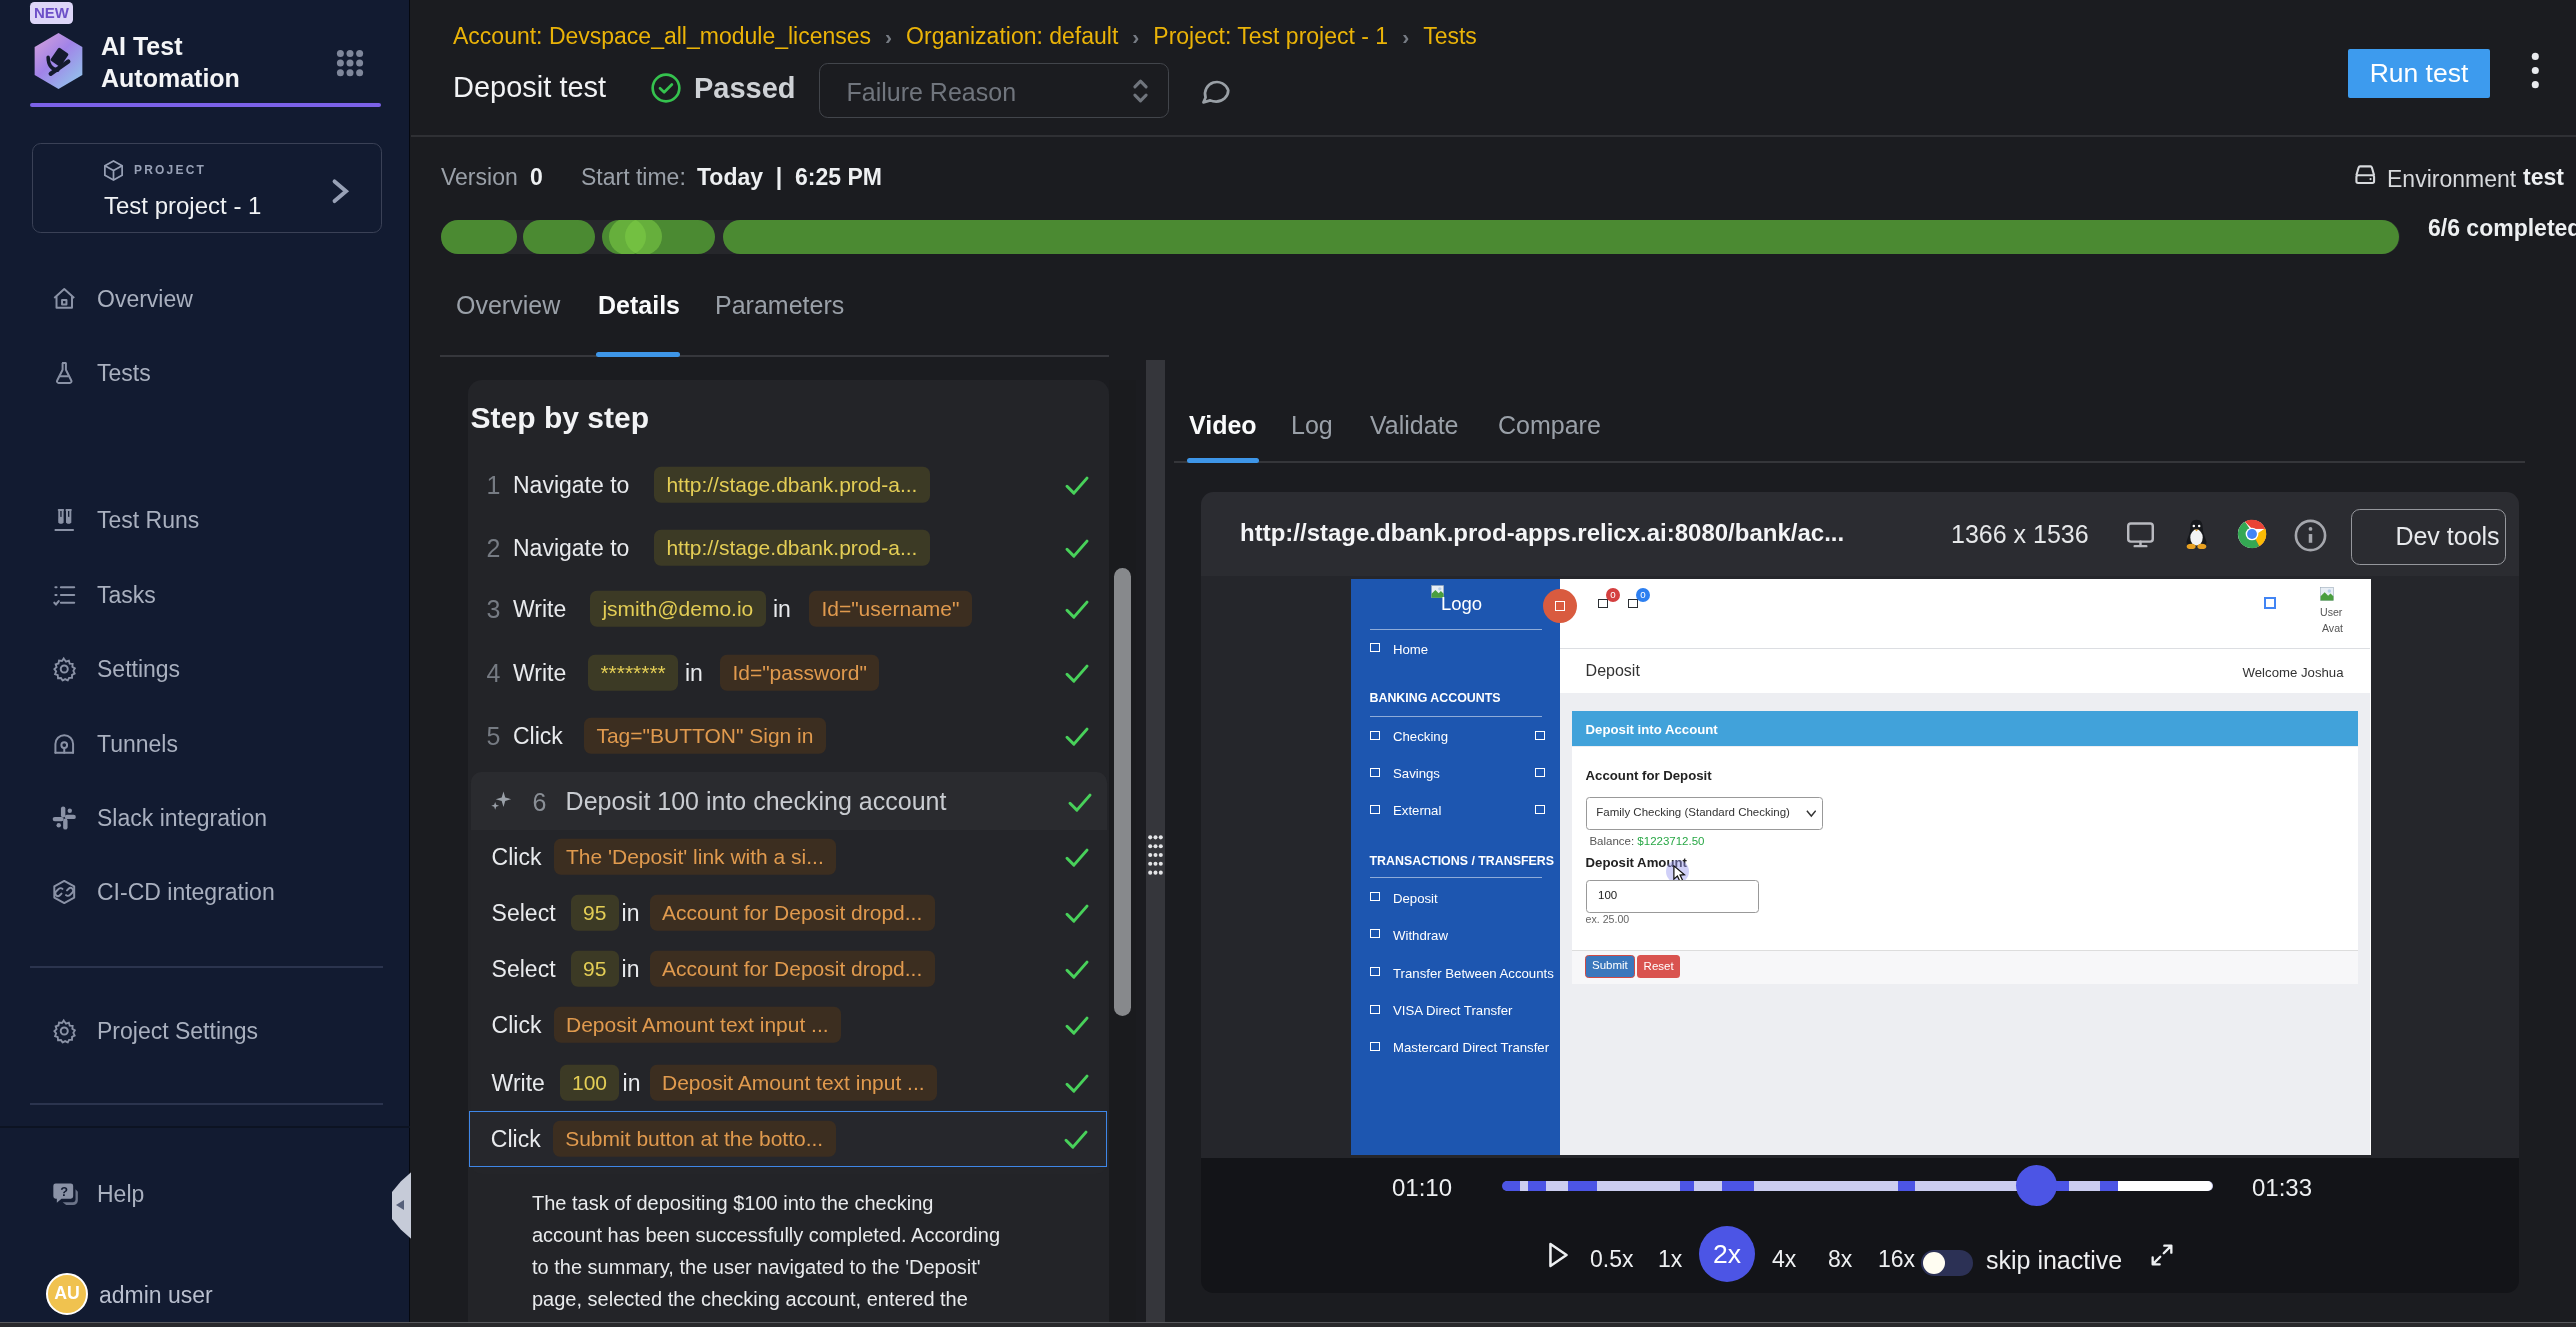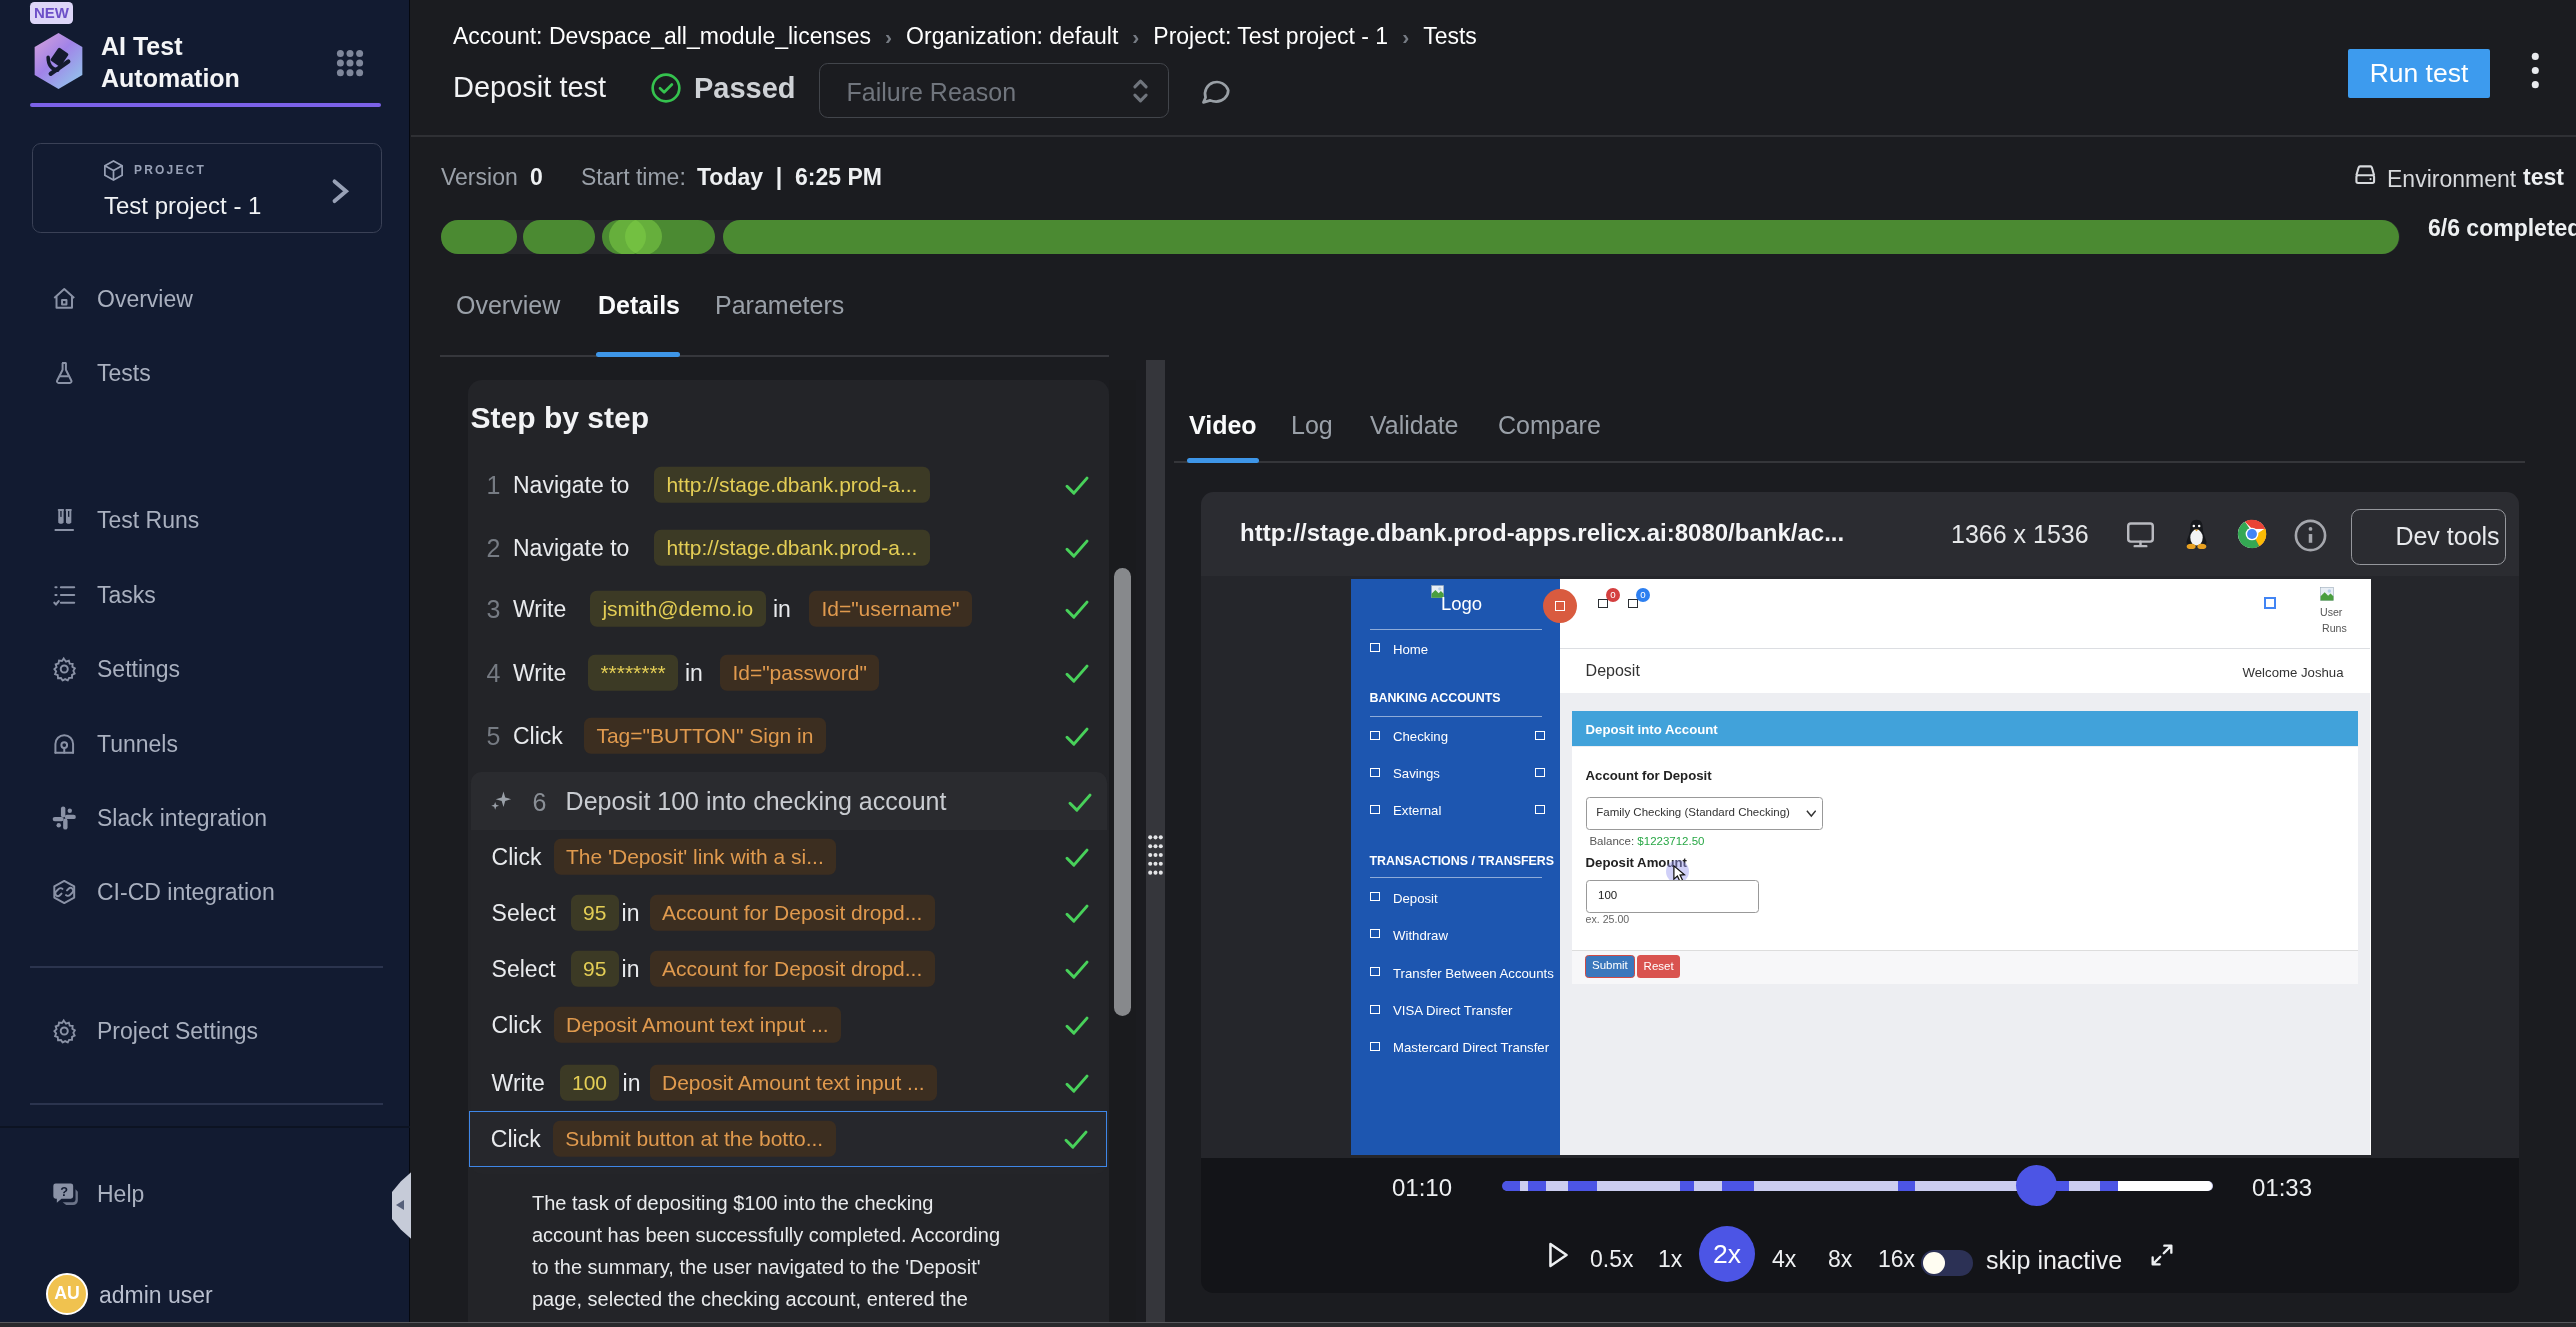--- a/index.html
+++ b/index.html
@@ -19,21 +19,21 @@
 #projbox .pname { position:absolute; left:71px; top:48px; color:#f0f2f4; font-size:24px; }
 .navitem { position:absolute; left:0; width:410px; height:49px; }
 .navitem svg { position:absolute; left:51px; top:50%; transform:translateY(-50%); }
 .navitem span { position:absolute; left:97px; top:50%; transform:translateY(-50%); font-size:23px; color:#a9b0bf; white-space:nowrap; }
 .sdiv { position:absolute; left:30px; width:353px; height:1.8px; background:#2b344e; }
 #auav { position:absolute; left:46px; top:1273px; width:42px; height:42px; border-radius:50%; background:#f0c24f; border:2.6px solid #fff; color:#fff; font-weight:bold; font-size:17.7px; text-align:center; line-height:37px; }
 #adminlbl { position:absolute; left:99px; top:1282px; font-size:23px; color:#b9bfce; }
 #collapsetab { position:absolute; left:392px; top:1172px; width:19.4px; height:67px; background:#c6cbd8; clip-path:polygon(100% 0,100% 100%,45% 86%,0 70%,0 30%,45% 14%); }
 #collapsetab:after { content:""; position:absolute; left:4.4px; top:28px; border-right:8px solid #56607a; border-top:5.3px solid transparent; border-bottom:5.3px solid transparent; }
 
-.crumb { font-size:23px; color:#ffffff; }
+.crumb { font-size:23px; color:#eab308; }
 .crumbsep { font-size:21px; color:#767b83; font-weight:bold; }
 #title { position:absolute; left:453px; top:71px; font-size:29px; font-weight:normal; color:#f2f3f5; }
 #passed { position:absolute; left:694px; top:72px; font-size:29px; font-weight:bold; color:#cfd2d6; }
 #failsel { position:absolute; left:819px; top:63px; width:350px; height:55px; border:1.8px solid #42454b; border-radius:8.8px; }
 #failsel span { position:absolute; left:26.5px; top:14px; font-size:25px; color:#70757d; }
 #runtest { position:absolute; left:2348px; top:49px; width:142px; height:49px; background:#3d9bee; border-radius:2px; color:#fff; font-size:26.5px; text-align:center; line-height:49px; }
 #hdrdiv { position:absolute; left:411px; top:135px; width:2165px; height:1.8px; background:#2f3034; }
 .metagray { font-size:23px; white-space:nowrap; color:#9aa0a8; }
 .metawhite { font-size:23px; white-space:nowrap; font-weight:bold; color:#eef0f2; }
 .pseg { position:absolute; top:220px; height:34px; background:#4b8a32; border-radius:17px; }
@@ -473,21 +473,21 @@
     <div class="abs" style="left:46px;top:9.7px;width:14px;height:14px;border-radius:50%;background:#d43f3f;color:#fff;font-size:9.7px;text-align:center;line-height:14px">0</div>
     <div class="abs" style="left:68px;top:20px;width:9.7px;height:9.7px;border:1.8px solid #2b2f33"></div>
     <div class="abs" style="left:76px;top:9.7px;width:14px;height:14px;border-radius:50%;background:#2d7ff0;color:#fff;font-size:9.7px;text-align:center;line-height:14px">0</div>
     <div class="abs" style="left:704px;top:18.5px;width:11.5px;height:11.5px;border:2.6px solid #4285f4"></div>
     <svg class="abs" style="left:760px;top:8.8px" width="14" height="14" viewBox="0 0 24 24">
             <rect x="1" y="1" width="22" height="22" fill="#e8eef5" stroke="#98a8b8"></rect>
             <path d="M1 16 L8 9 L14 15 L18 11 L23 16 L23 23 L1 23 Z" fill="#4a9e3f"></path>
             <circle cx="16" cy="7" r="3" fill="#b8cfe8"></circle>
           </svg>
     <span class="abs" style="left:760px;top:27px;font-size:10.6px;color:#555">User</span>
-    <span class="abs" style="left:762px;top:43px;font-size:10.6px;color:#555">Runs</span>
+    <span class="abs" style="left:762px;top:43px;font-size:10.6px;color:#555">Avat</span>
   </div>
   <div class="abs" style="left:192px;top:10.6px;width:34px;height:34px;border-radius:50%;background:#d95b3f">
           <div class="abs" style="left:11.5px;top:11.5px;width:10.6px;height:10.6px;border:1.8px solid #fff"></div>
         </div>
 
   <div class="abs" style="left:209px;top:72px;width:810px;height:42px;background:#fff">
     <span class="abs" style="left:25.6px;top:11.5px;font-size:16px;color:#333">Deposit</span>
     <span class="abs" style="right:26.5px;top:14px;font-size:13.2px;color:#333;white-space:nowrap">Welcome Joshua</span>
   </div>
   <div class="abs" style="left:209px;top:114px;width:810px;height:462px;background:#edeef2">

